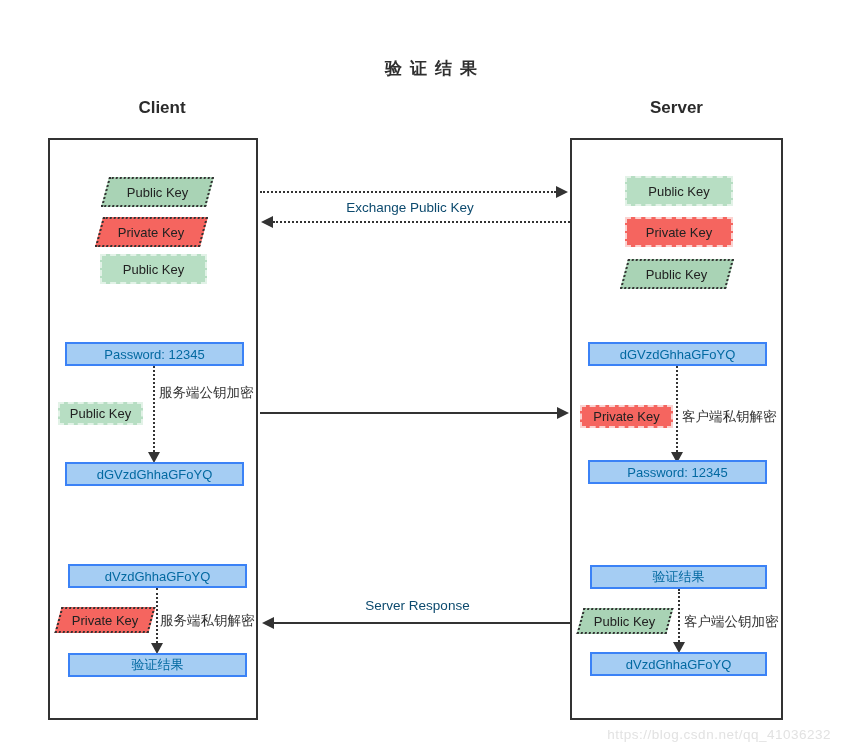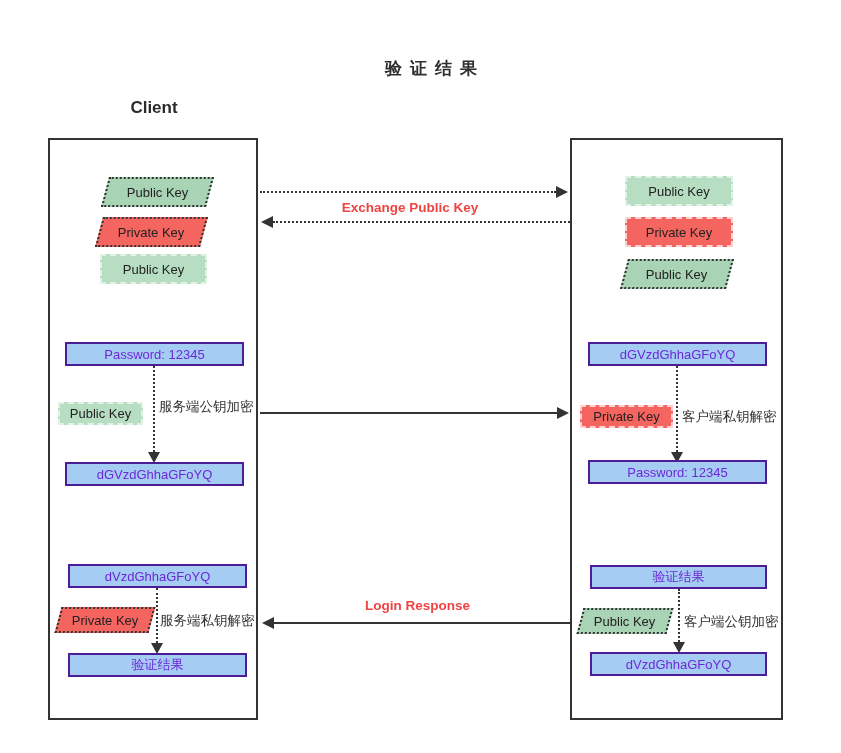--- a/index.html
+++ b/index.html
@@ -12,23 +12,23 @@
   .title {
     position:absolute; left:330px; top:57px; width:210px; text-align:center;
     font-size:17px; font-weight:bold; letter-spacing:8px; color:#2f2f2f;
   }
   .heading {
     position:absolute; font-size:17px; font-weight:bold; color:#2b2b2b; text-align:center;
   }
   .actorbox { position:absolute; border:2px solid #333; background:#fff; }
 
   .bluebox {
-    position:absolute; background:#a5cdf3; border:2px solid #4c1d95;
+    position:absolute; background:#a5cdf3; border:2px solid #3b82f6;
     display:flex; align-items:center; justify-content:center;
-    font-size:13px; color:#6d28d9; white-space:nowrap;
+    font-size:13px; color:#0369a1; white-space:nowrap;
   }
   .keyshape {
     position:absolute; display:flex; align-items:center; justify-content:center;
     font-size:13px; color:#222; white-space:nowrap;
   }
   .para { transform:skewX(-15deg); }
   .para .unskew { transform:skewX(15deg); }
   .kgreen-dot { background:#a9d3b5; border:2px dotted #333; }
   .kred-dot   { background:#f5655f; border:2px dotted #333; }
   .kgreen-dash{ background:#b7dec3; border:2px dashed #e2f2e7; }
@@ -36,31 +36,32 @@
 
   .hline { position:absolute; height:0; }
   .hdotted { border-top:2px dotted #333; }
   .hsolid  { border-top:2px solid #333; }
   .vdotted { position:absolute; width:0; border-left:2px dotted #333; }
   .tri { position:absolute; width:0; height:0; }
   .tri-r { border-top:6px solid transparent; border-bottom:6px solid transparent; border-left:12px solid #333; }
   .tri-l { border-top:6px solid transparent; border-bottom:6px solid transparent; border-right:12px solid #333; }
   .tri-d { border-left:6px solid transparent; border-right:6px solid transparent; border-top:11px solid #333; }
 
-  .arrow-label { position:absolute; text-align:center; font-size:13.5px; color:#ef4444; white-space:nowrap;font-weight:bold; }
+  .arrow-label { position:absolute; text-align:center; font-size:13.5px; color:#0c4a6e; white-space:nowrap; }
   .note { position:absolute; font-size:13.5px; color:#333; white-space:nowrap; }
   .watermark { position:absolute; right:10px; top:727px; font-size:13.5px; color:#e2e2e2; letter-spacing:0.5px; }
 </style>
 </head>
 <body>
 
 <div class="canvas">
 
   <div class="title">验证结果</div>
-  <div class="heading" style="left:48px; top:98px; width:212px;">Client</div>
+  <div class="heading" style="left:56px; top:98px; width:212px;">Client</div>
+  <div class="heading" style="left:570px; top:98px; width:213px;">Server</div>
 
   <div class="actorbox" style="left:48px; top:138px; width:210px; height:582px;"></div>
   <div class="actorbox" style="left:570px; top:138px; width:213px; height:582px;"></div>
 
   <div class="keyshape para kgreen-dot" style="left:105px; top:177px; width:105px; height:30px;">
     <span class="unskew">Public Key</span>
   </div>
   <div class="keyshape para kred-dot" style="left:99px; top:217px; width:105px; height:30px;">
     <span class="unskew">Private Key</span>
   </div>
@@ -83,21 +84,21 @@
   <div class="arrow-label" style="left:310px; top:200px; width:200px;">Exchange Public Key</div>
   <div class="hline hdotted" style="left:273px; top:221px; width:297px;"></div>
   <div class="tri tri-l" style="left:261px; top:216px;"></div>
 
   <div class="bluebox" style="left:65px; top:342px; width:179px; height:24px;">Password: 12345</div>
   <div class="vdotted" style="left:153px; top:366px; height:86px;"></div>
   <div class="tri tri-d" style="left:148px; top:452px;"></div>
   <div class="keyshape kgreen-dash" style="left:58px; top:402px; width:85px; height:23px;">
     <span>Public Key</span>
   </div>
-  <div class="note" style="left:159px; top:398px;">服务端公钥加密</div>
+  <div class="note" style="left:159px; top:384px;">服务端公钥加密</div>
   <div class="bluebox" style="left:65px; top:462px; width:179px; height:24px;">dGVzdGhhaGFoYQ</div>
 
   <div class="hline hsolid" style="left:260px; top:412px; width:298px;"></div>
   <div class="tri tri-r" style="left:557px; top:407px;"></div>
 
   <div class="bluebox" style="left:588px; top:342px; width:179px; height:24px;">dGVzdGhhaGFoYQ</div>
   <div class="vdotted" style="left:676px; top:366px; height:86px;"></div>
   <div class="tri tri-d" style="left:671px; top:452px;"></div>
   <div class="keyshape kred-dash" style="left:580px; top:405px; width:93px; height:23px;">
     <span>Private Key</span>
@@ -107,27 +108,28 @@
 
   <div class="bluebox" style="left:590px; top:565px; width:177px; height:24px;">验证结果</div>
   <div class="vdotted" style="left:678px; top:589px; height:53px;"></div>
   <div class="tri tri-d" style="left:673px; top:642px;"></div>
   <div class="keyshape para kgreen-dot" style="left:580px; top:608px; width:90px; height:26px;">
     <span class="unskew">Public Key</span>
   </div>
   <div class="note" style="left:684px; top:613px;">客户端公钥加密</div>
   <div class="bluebox" style="left:590px; top:652px; width:177px; height:24px;">dVzdGhhaGFoYQ</div>
 
-  <div class="arrow-label" style="left:320px; top:598px; width:195px;">Login Response</div>
+  <div class="arrow-label" style="left:320px; top:598px; width:195px;">Server Response</div>
   <div class="hline hsolid" style="left:274px; top:622px; width:296px;"></div>
   <div class="tri tri-l" style="left:262px; top:617px;"></div>
 
   <div class="bluebox" style="left:68px; top:564px; width:179px; height:24px;">dVzdGhhaGFoYQ</div>
   <div class="vdotted" style="left:156px; top:588px; height:55px;"></div>
   <div class="tri tri-d" style="left:151px; top:643px;"></div>
   <div class="keyshape para kred-dot" style="left:58px; top:607px; width:94px; height:26px;">
     <span class="unskew">Private Key</span>
   </div>
   <div class="note" style="left:160px; top:612px;">服务端私钥解密</div>
   <div class="bluebox" style="left:68px; top:653px; width:179px; height:24px;">验证结果</div>
 
+  <div class="watermark">https://blog.csdn.net/qq_41036232</div>
 
 </div>
 
 </body></html>

